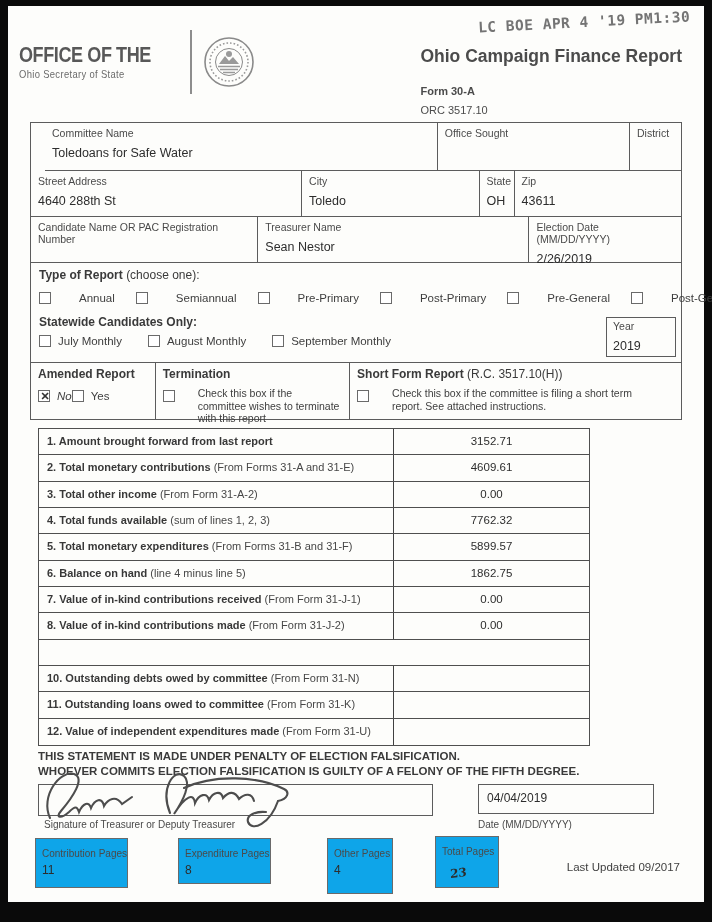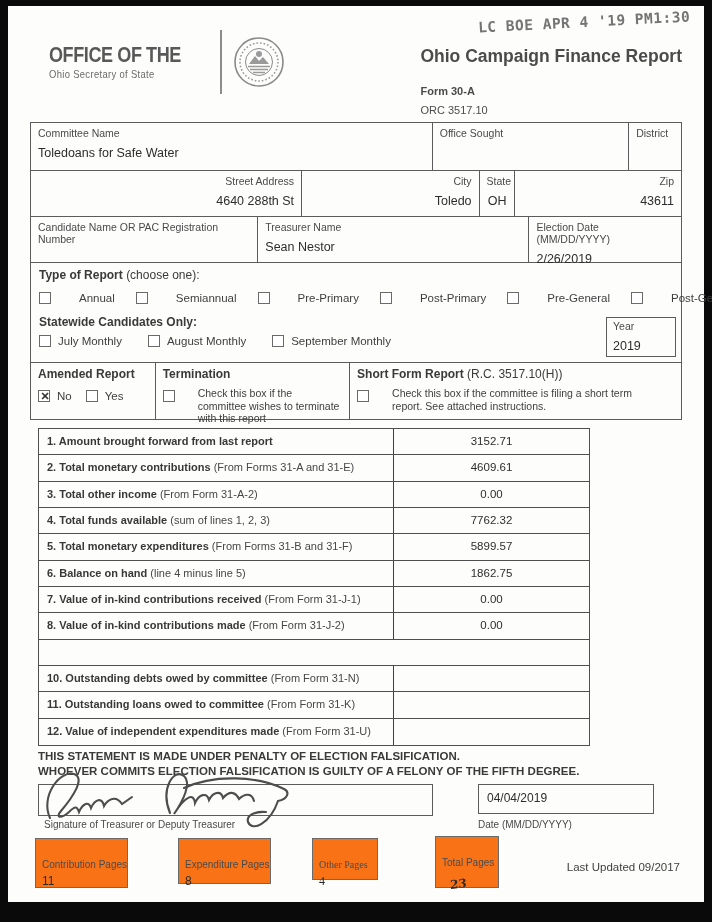--- a/index.html
+++ b/index.html
@@ -8,39 +8,39 @@
     font-family:"Liberation Sans",sans-serif;overflow:hidden;
   }
   .page{position:absolute;left:8px;top:6px;width:696px;height:896px;background:#fdfdfb;color:#3c3c3c;}
 
   
   .stamp{
     position:absolute;right:14px;top:8px;
     font-family:"DejaVu Sans Mono",monospace;font-weight:bold;font-size:14.5px;
     color:#747474;transform:rotate(-3deg);letter-spacing:.5px;white-space:nowrap;
   }
-  .logo{position:absolute;left:41px;top:24px;display:flex;align-items:center;gap:10px;}
+  .logo{position:absolute;left:11px;top:24px;display:flex;align-items:center;gap:10px;}
   .logo-text{display:flex;flex-direction:column;transform:scaleX(.82);transform-origin:left center;}
   .logo-title{font-size:22px;font-weight:bold;color:#585858;letter-spacing:-.5px;line-height:22px;}
   .logo-sub{font-size:11.5px;color:#6b6b6b;letter-spacing:.4px;margin-top:2px;}
   .logo-divider{width:2px;height:64px;background:#8d8d8d;}
   .title-block{position:absolute;right:22px;top:40px;}
   .report-title{font-size:17.5px;font-weight:bold;color:#4b4b4b;}
   .form-number{font-size:11px;font-weight:bold;color:#4b4b4b;margin-top:18px;}
   .statute{font-size:11px;color:#4b4b4b;margin-top:7px;}
 
   
   .form-grid{position:absolute;left:22px;top:116px;width:652px;height:298px;border:1px solid #5c5c5c;box-sizing:border-box;}
   .frow{display:flex;border-bottom:1px solid #5c5c5c;box-sizing:border-box;}
   .fcell{position:relative;border-right:1px solid #5c5c5c;box-sizing:border-box;padding:4px 7px;}
   .fcell:last-child{border-right:none;}
   .flabel{font-size:10.5px;color:#4a4a4a;}
   .fvalue{font-size:12.5px;color:#2d2d2d;margin-top:7px;}
-  .row-a{height:48px;}
-  .row-b{height:46px;text-align:right;}
+  .row-a{height:48px;margin-left:14px;}
+  .row-b{height:46px;}
   .row-c{height:46px;}
   .ca1{width:403px;} .ca2{width:197px;} .ca3{width:52px;}
   .cb1{width:272px;} .cb2{width:178px;} .cb3{width:35px;} .cb4{width:167px;}
   .cc1{width:228px;} .cc2{width:272px;} .cc3{width:152px;}
 
   
   .type-area{position:relative;height:100px;border-bottom:1px solid #5c5c5c;box-sizing:border-box;}
   .heading{font-size:12px;font-weight:bold;color:#3a3a3a;}
   .heading .norm{font-weight:normal;}
   .type-heading{position:absolute;left:8px;top:5px;}
@@ -82,26 +82,26 @@
   .statement{position:absolute;left:30px;top:743px;font-size:11.5px;font-weight:bold;color:#3a3a3a;line-height:14.5px;}
 
   
   .sig-box{position:absolute;left:30px;top:778px;width:395px;height:32px;border:1px solid #5c5c5c;box-sizing:border-box;background:transparent;}
   .sig-svg{position:absolute;left:24px;top:760px;pointer-events:none;}
   .sig-label{position:absolute;left:36px;top:813px;font-size:10px;color:#4a4a4a;}
   .date-box{position:absolute;left:470px;top:778px;width:176px;height:30px;border:1px solid #5c5c5c;box-sizing:border-box;padding:6px 8px;font-size:12px;color:#2d2d2d;}
   .date-label{position:absolute;left:470px;top:813px;font-size:10px;color:#4a4a4a;}
 
   
-  .pbox{position:absolute;border:1px solid #6a6a6a;box-sizing:border-box;padding:20px 6px;background:#f97316;}
+  .pbox{position:absolute;border:1px solid #6a6a6a;box-sizing:border-box;padding:9px 6px;background:#0ea5e9;}
   .pbox .plabel{font-size:10px;color:#4a4a4a;white-space:nowrap;}
   .pbox .pvalue{font-size:12px;color:#2d2d2d;margin-top:4px;}
   .pb1{left:27px;top:832px;width:93px;height:50px;}
   .pb2{left:170px;top:832px;width:93px;height:46px;}
-  .pb3{left:304px;top:832px;width:66px;height:42px;font-family:Liberation Serif, serif;}
+  .pb3{left:319px;top:832px;width:66px;height:56px;}
   .pb4{left:427px;top:830px;width:64px;height:52px;}
   .hand-number{font-family:"DejaVu Serif",serif;font-size:27px;font-weight:bold;color:#1f1f1f;transform:rotate(-6deg) skewX(-4deg);display:inline-block;margin:0 0 0 8px;line-height:24px;}
   .footer-note{position:absolute;right:24px;top:855px;font-size:11.5px;color:#3f3f3f;}
 </style>
 </head>
 <body>
 
 <div class="page">
 
   <div class="stamp">LC BOE APR 4 '19 PM1:30</div>
@@ -227,21 +227,21 @@
         <div class="flabel">Year</div>
         <div class="fvalue">2019</div>
       </div>
     </div>
 
     <div class="frow row-amend">
       <div class="fcell amend-cell">
         <div class="heading">Amended Report</div>
         <div class="amend-opts">
           <span class="cb checked"></span>
-          <span class="cb-label" style="margin-right:14px;">No</span>
+          <span class="cb-label" style="font-style:italic;">No</span>
           <span class="cb"></span>
           <span class="cb-label">Yes</span>
         </div>
       </div>
       <div class="fcell term-cell">
         <div class="heading">Termination</div>
         <div class="check-note">
           <span class="cb" style="margin-top:3px;"></span>
           <span class="txt">Check this box if the committee wishes to terminate with this report</span>
         </div>

